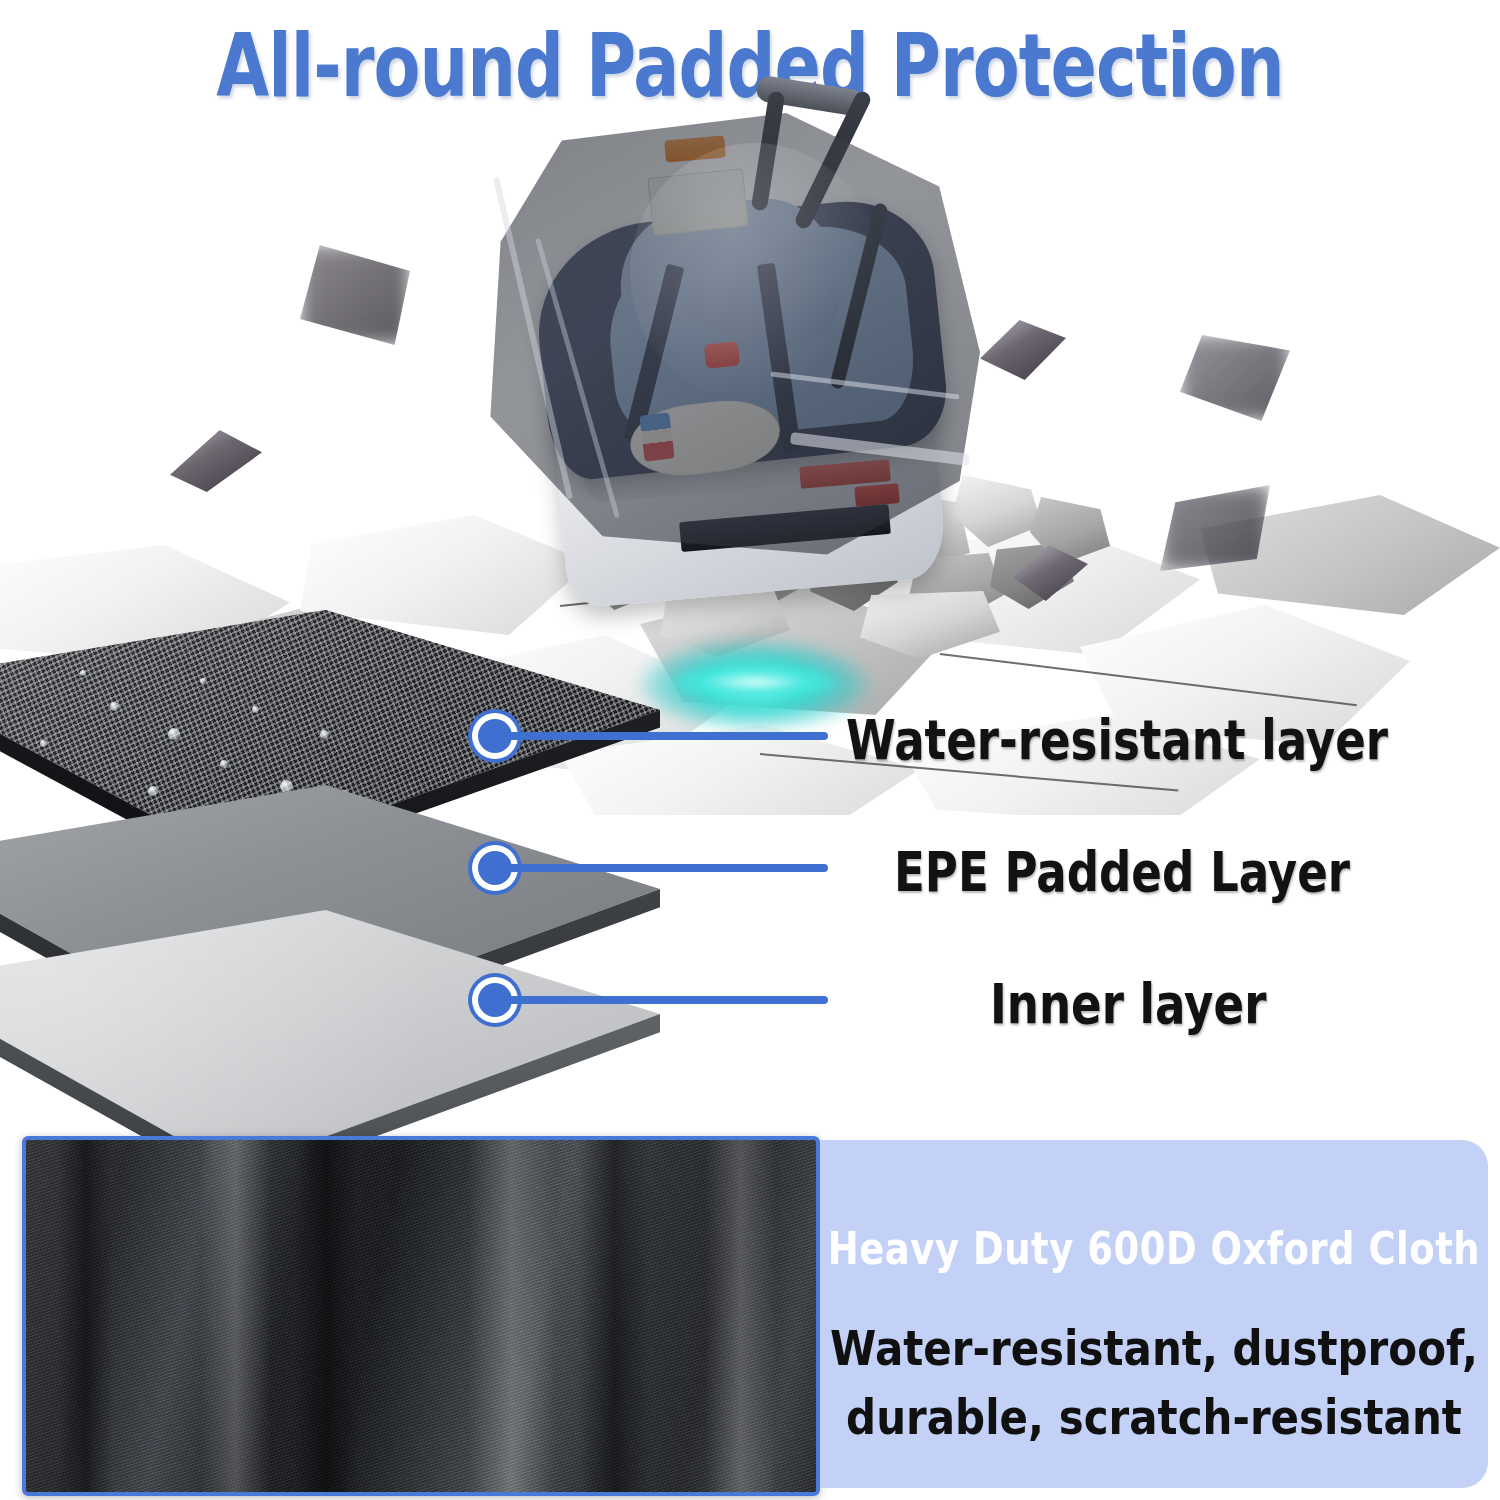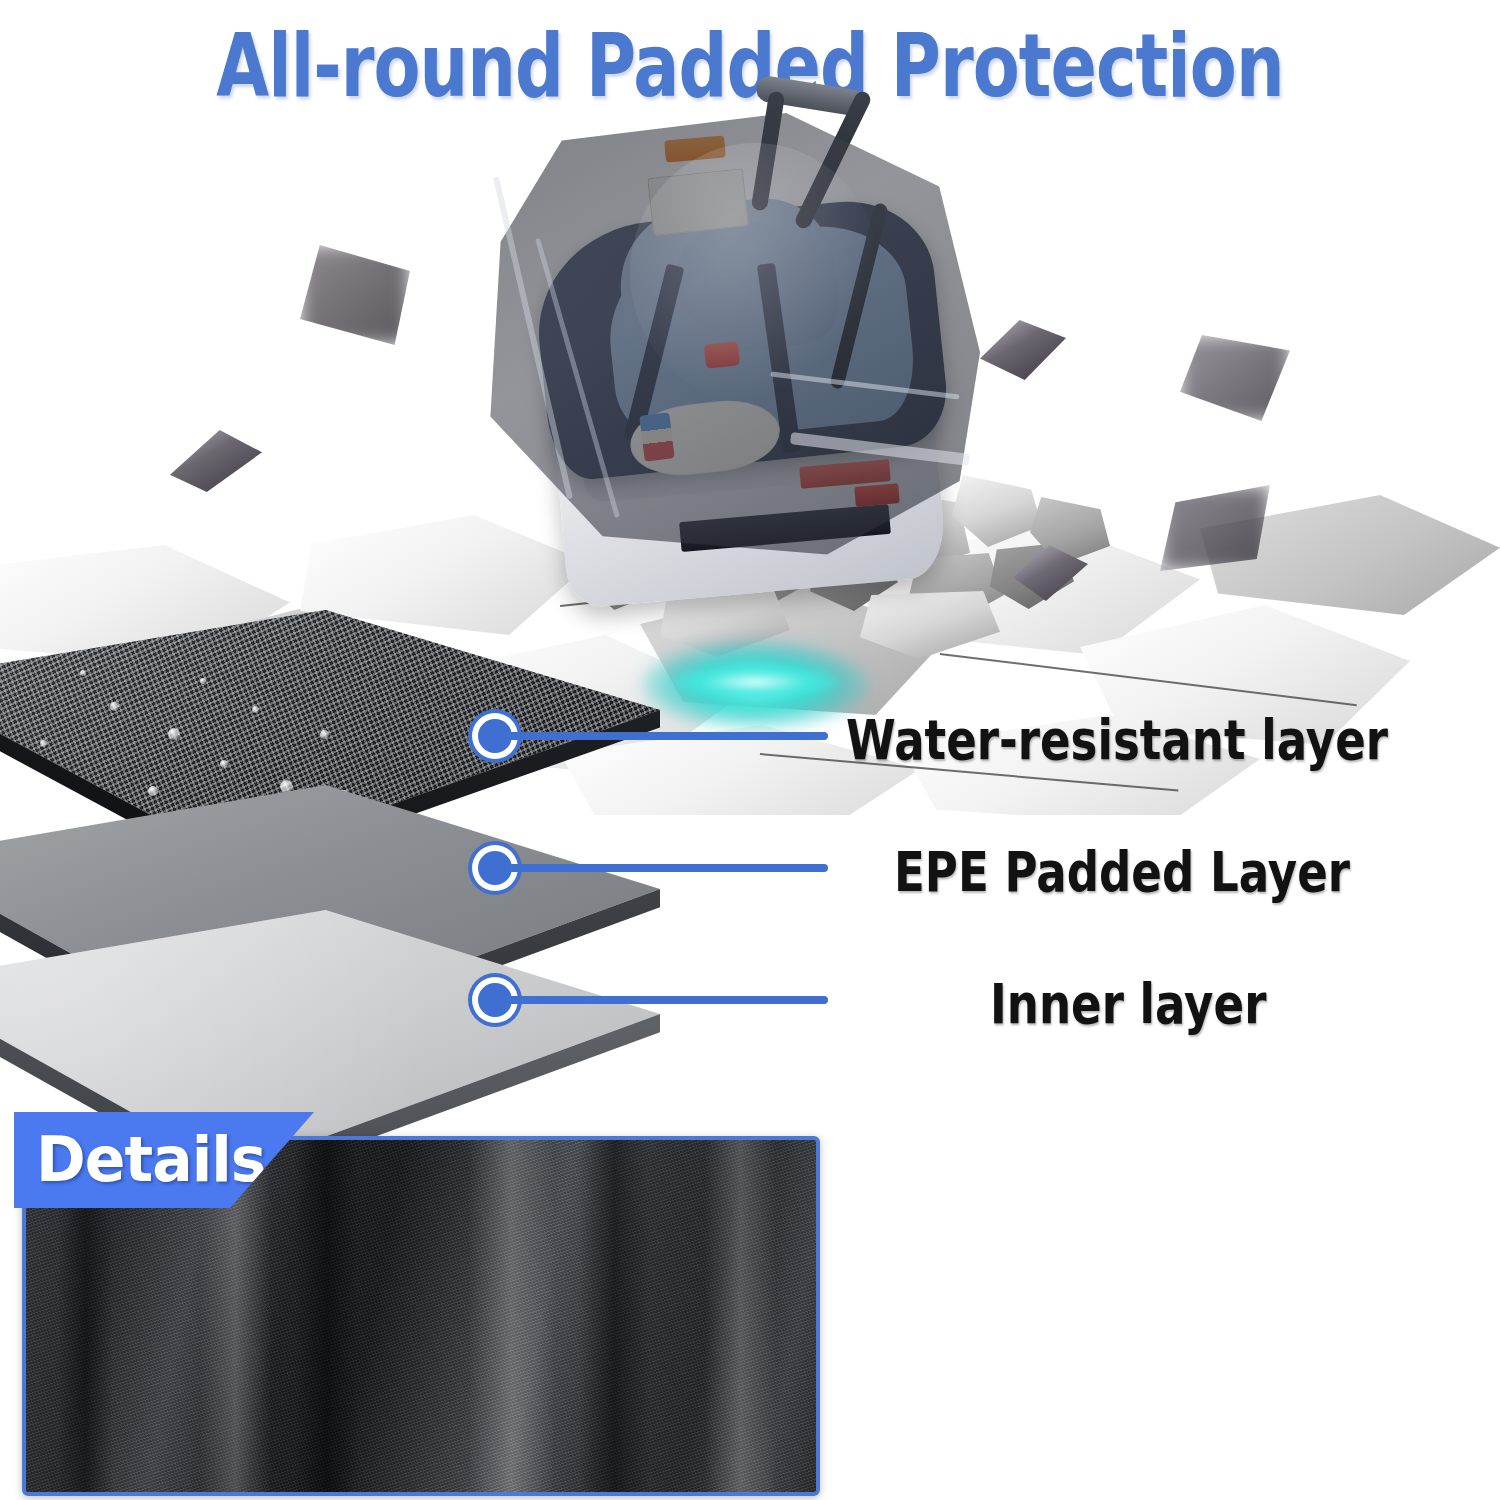--- a/index.html
+++ b/index.html
@@ -362,20 +362,24 @@
 
     <div class="fabric-photo">
       <div class="fabric-fold" style="left:22%;width:9%;"></div>
       <div class="fabric-dark" style="left:34%;width:8%;"></div>
       <div class="fabric-fold" style="left:56%;width:11%;"></div>
       <div class="fabric-dark" style="left:70%;width:9%;"></div>
       <div class="fabric-fold" style="left:86%;width:9%;"></div>
       <div class="fabric-dark" style="left:4%;width:7%;"></div>
     </div>
 
-    <div class="details-tab">
-      <span>Details</span>
-    </div>
-
+
+    <div class="text-panel">
+      <div class="tp-title">Heavy Duty 600D Oxford Cloth</div>
+      <div class="tp-body">
+        <div>Water-resistant, dustproof,</div>
+        <div>durable, scratch-resistant</div>
+      </div>
+    </div>
 
   </div>
 
 </div>
 
 </body></html>

